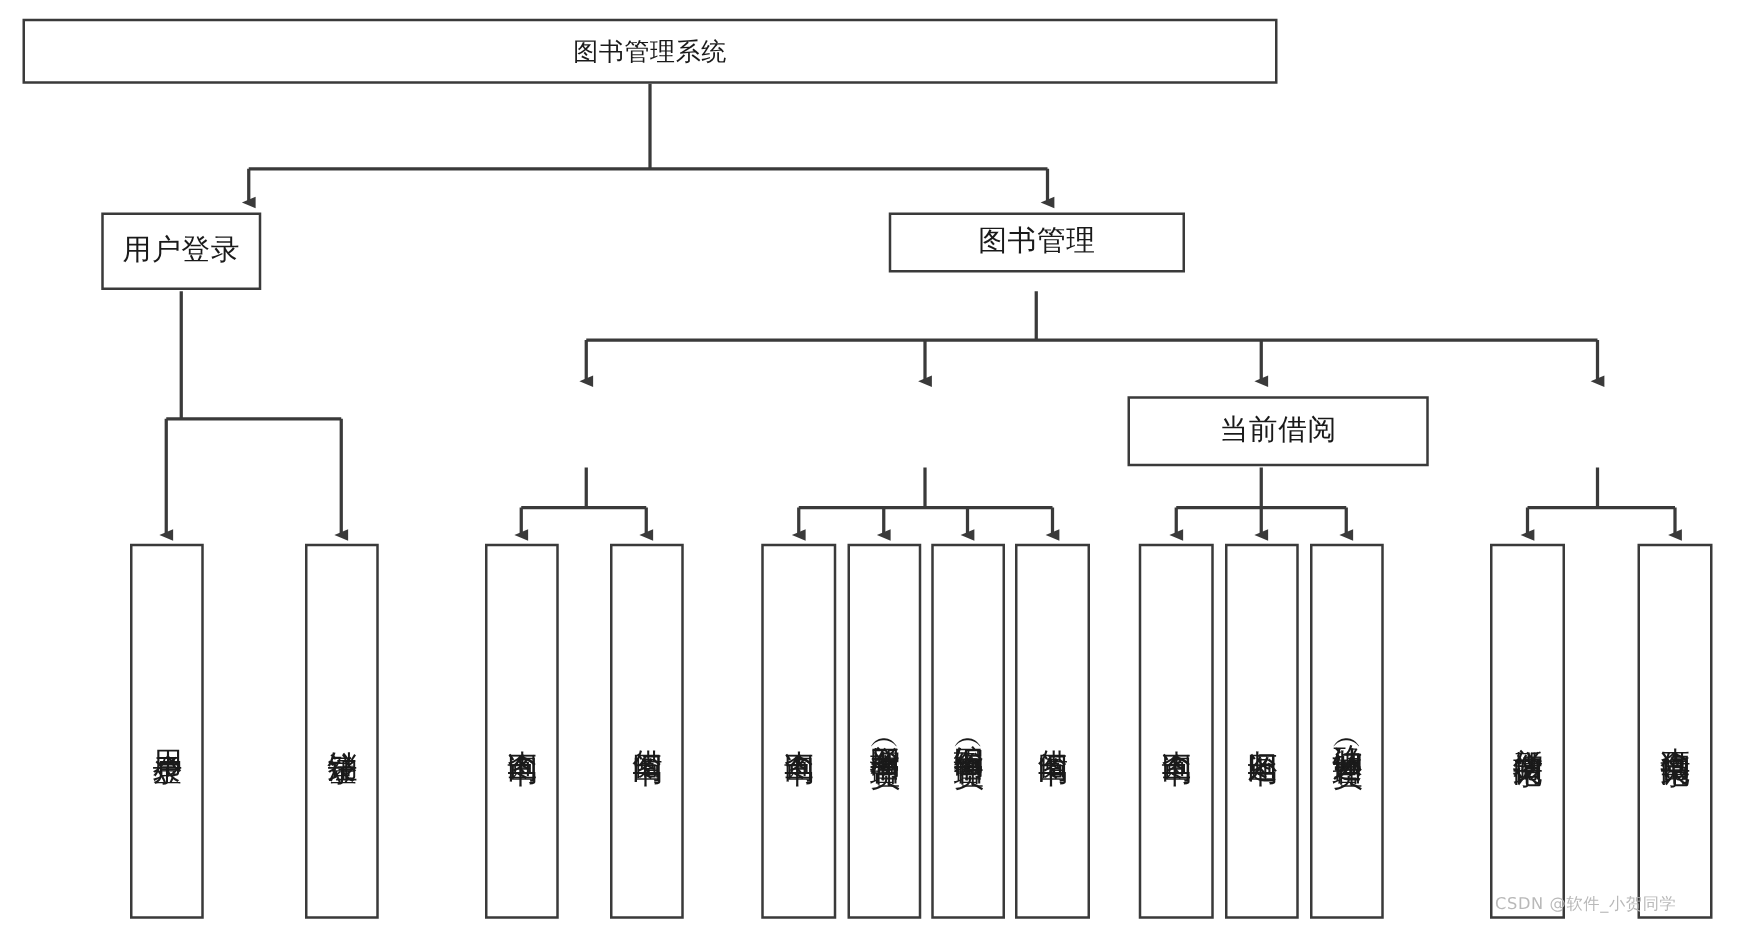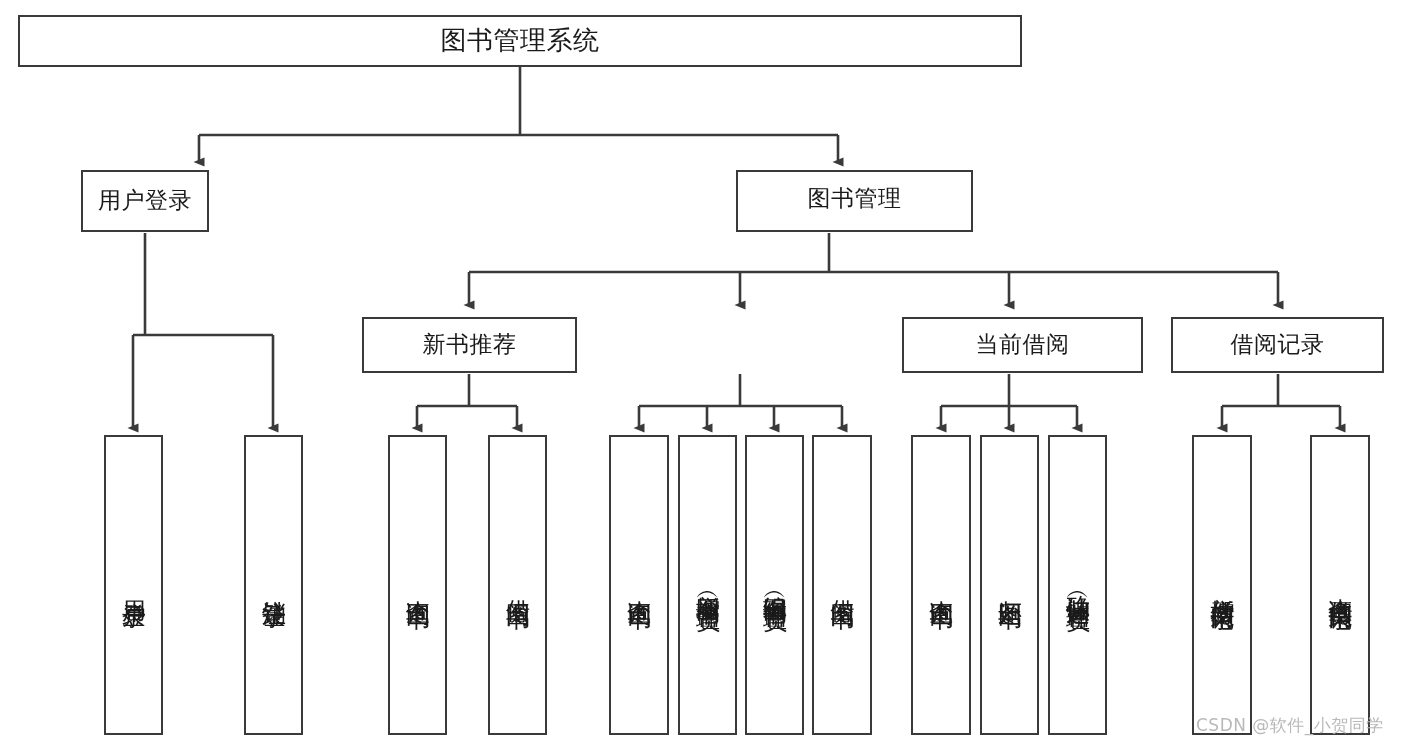--- a/index.html
+++ b/index.html
@@ -41,39 +41,39 @@
     text-align: center;
     line-height: 1.12;
     white-space: nowrap;
   }
   
   .node.horiz .node-label {
     font-size: 23px;
     letter-spacing: 0.5px;
   }
   .node.root .node-label {
-    font-size: 26px;
+    font-size: 20px;
   }
   
   .node.vert {
     align-items: center;
     justify-content: center;
     padding: 4px 0;
   }
   .node.vert .node-label {
     writing-mode: vertical-rl;
     text-orientation: upright;
     font-size: 24px;
     line-height: 1.04;
     letter-spacing: 2px;
     white-space: nowrap;
   }
   .watermark {
     position: absolute;
-    font-size: 17px;
+    font-size: 13px;
     color: #b9b9b9;
     white-space: nowrap;
     letter-spacing: 0.5px;
     user-select: none;
   }
 </style>
 </head>
 <body>
 
 <div id="diagram-root">
@@ -128,32 +128,26 @@
     </g>
   </svg>
 
   <div class="node horiz root" style="left:18px; top:15px; width:1004px; height:52px;">
     <span class="node-label">图书管理系统</span>
   </div>
 
   <div class="node horiz" style="left:81px; top:170px; width:128px; height:62px;">
     <span class="node-label">用户登录</span>
   </div>
-  <div class="node horiz" style="left:736px; top:170px; width:237px; height:62px;font-family:Liberation Mono, monospace;">
+  <div class="node horiz" style="left:711px; top:170px; width:237px; height:48px;">
     <span class="node-label">图书管理</span>
   </div>
 
-  <div class="node horiz" style="left:362px; top:317px; width:215px; height:56px;">
-    <span class="node-label">新书推荐</span>
-  </div>
   <div class="node horiz" style="left:902px; top:317px; width:241px; height:56px;">
     <span class="node-label">当前借阅</span>
-  </div>
-  <div class="node horiz" style="left:1171px; top:317px; width:213px; height:56px;">
-    <span class="node-label">借阅记录</span>
   </div>
 
   <div class="node vert" style="left:104px; top:435px; width:59px; height:300px;">
     <span class="node-label">用户登录</span>
   </div>
   <div class="node vert" style="left:244px; top:435px; width:59px; height:300px;">
     <span class="node-label">注销登录</span>
   </div>
 
   <div class="node vert" style="left:388px; top:435px; width:59px; height:300px;">

